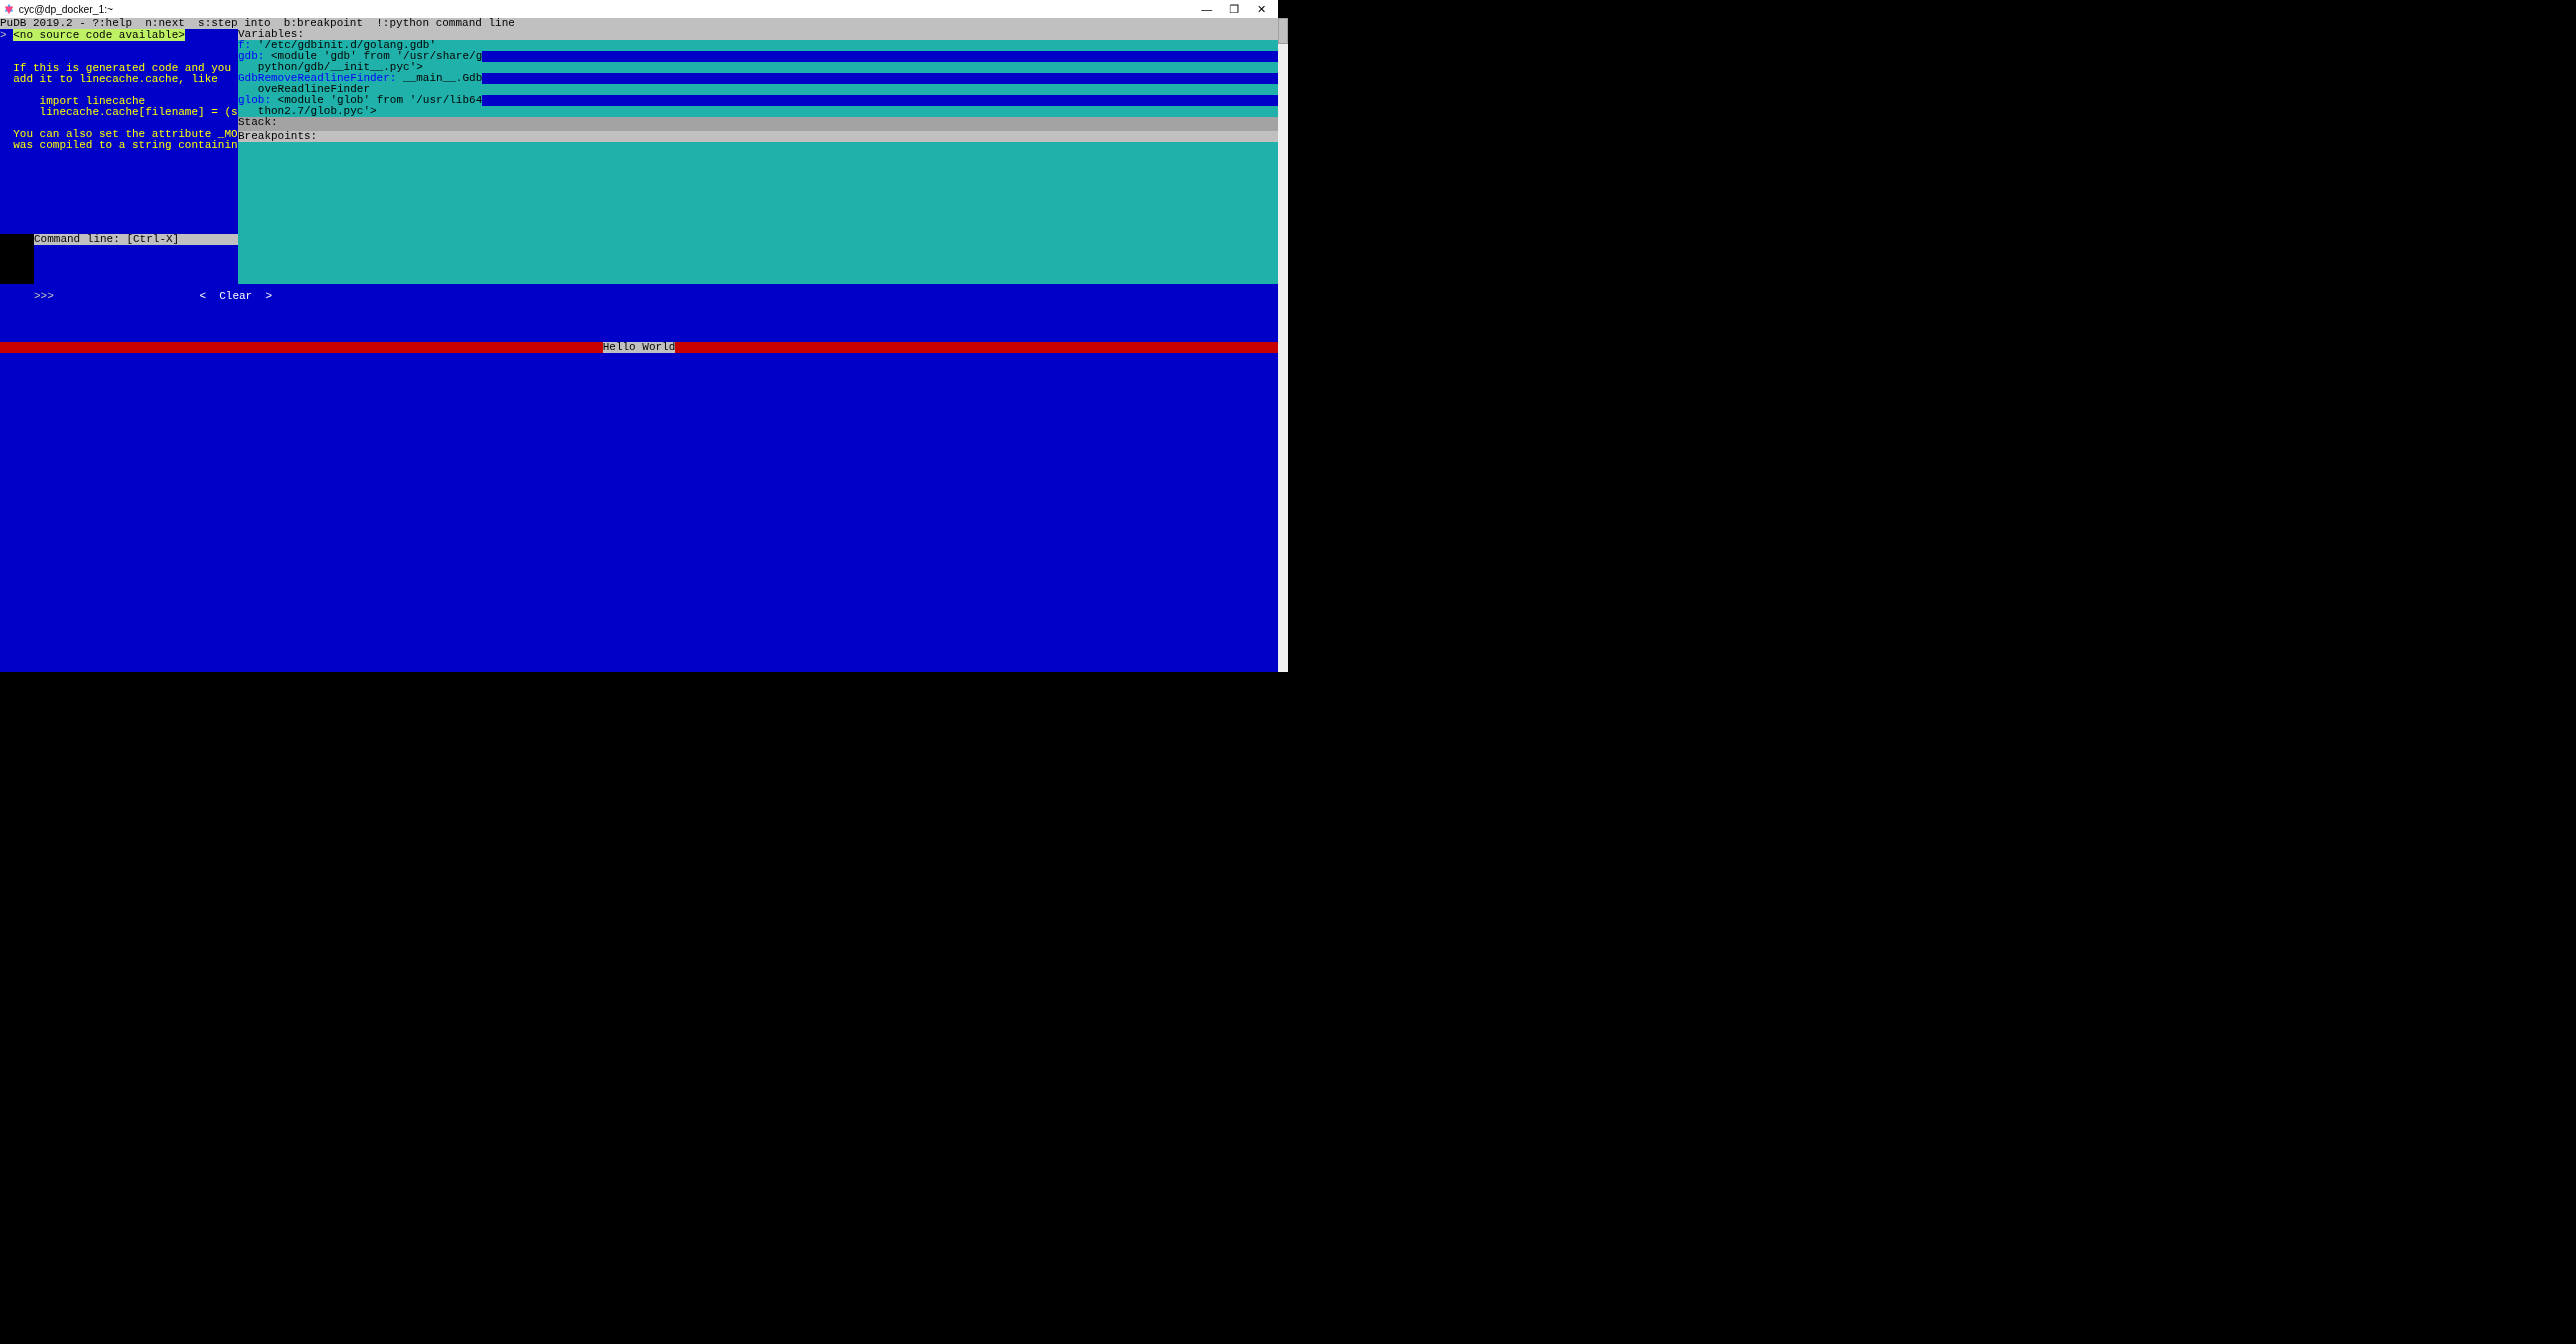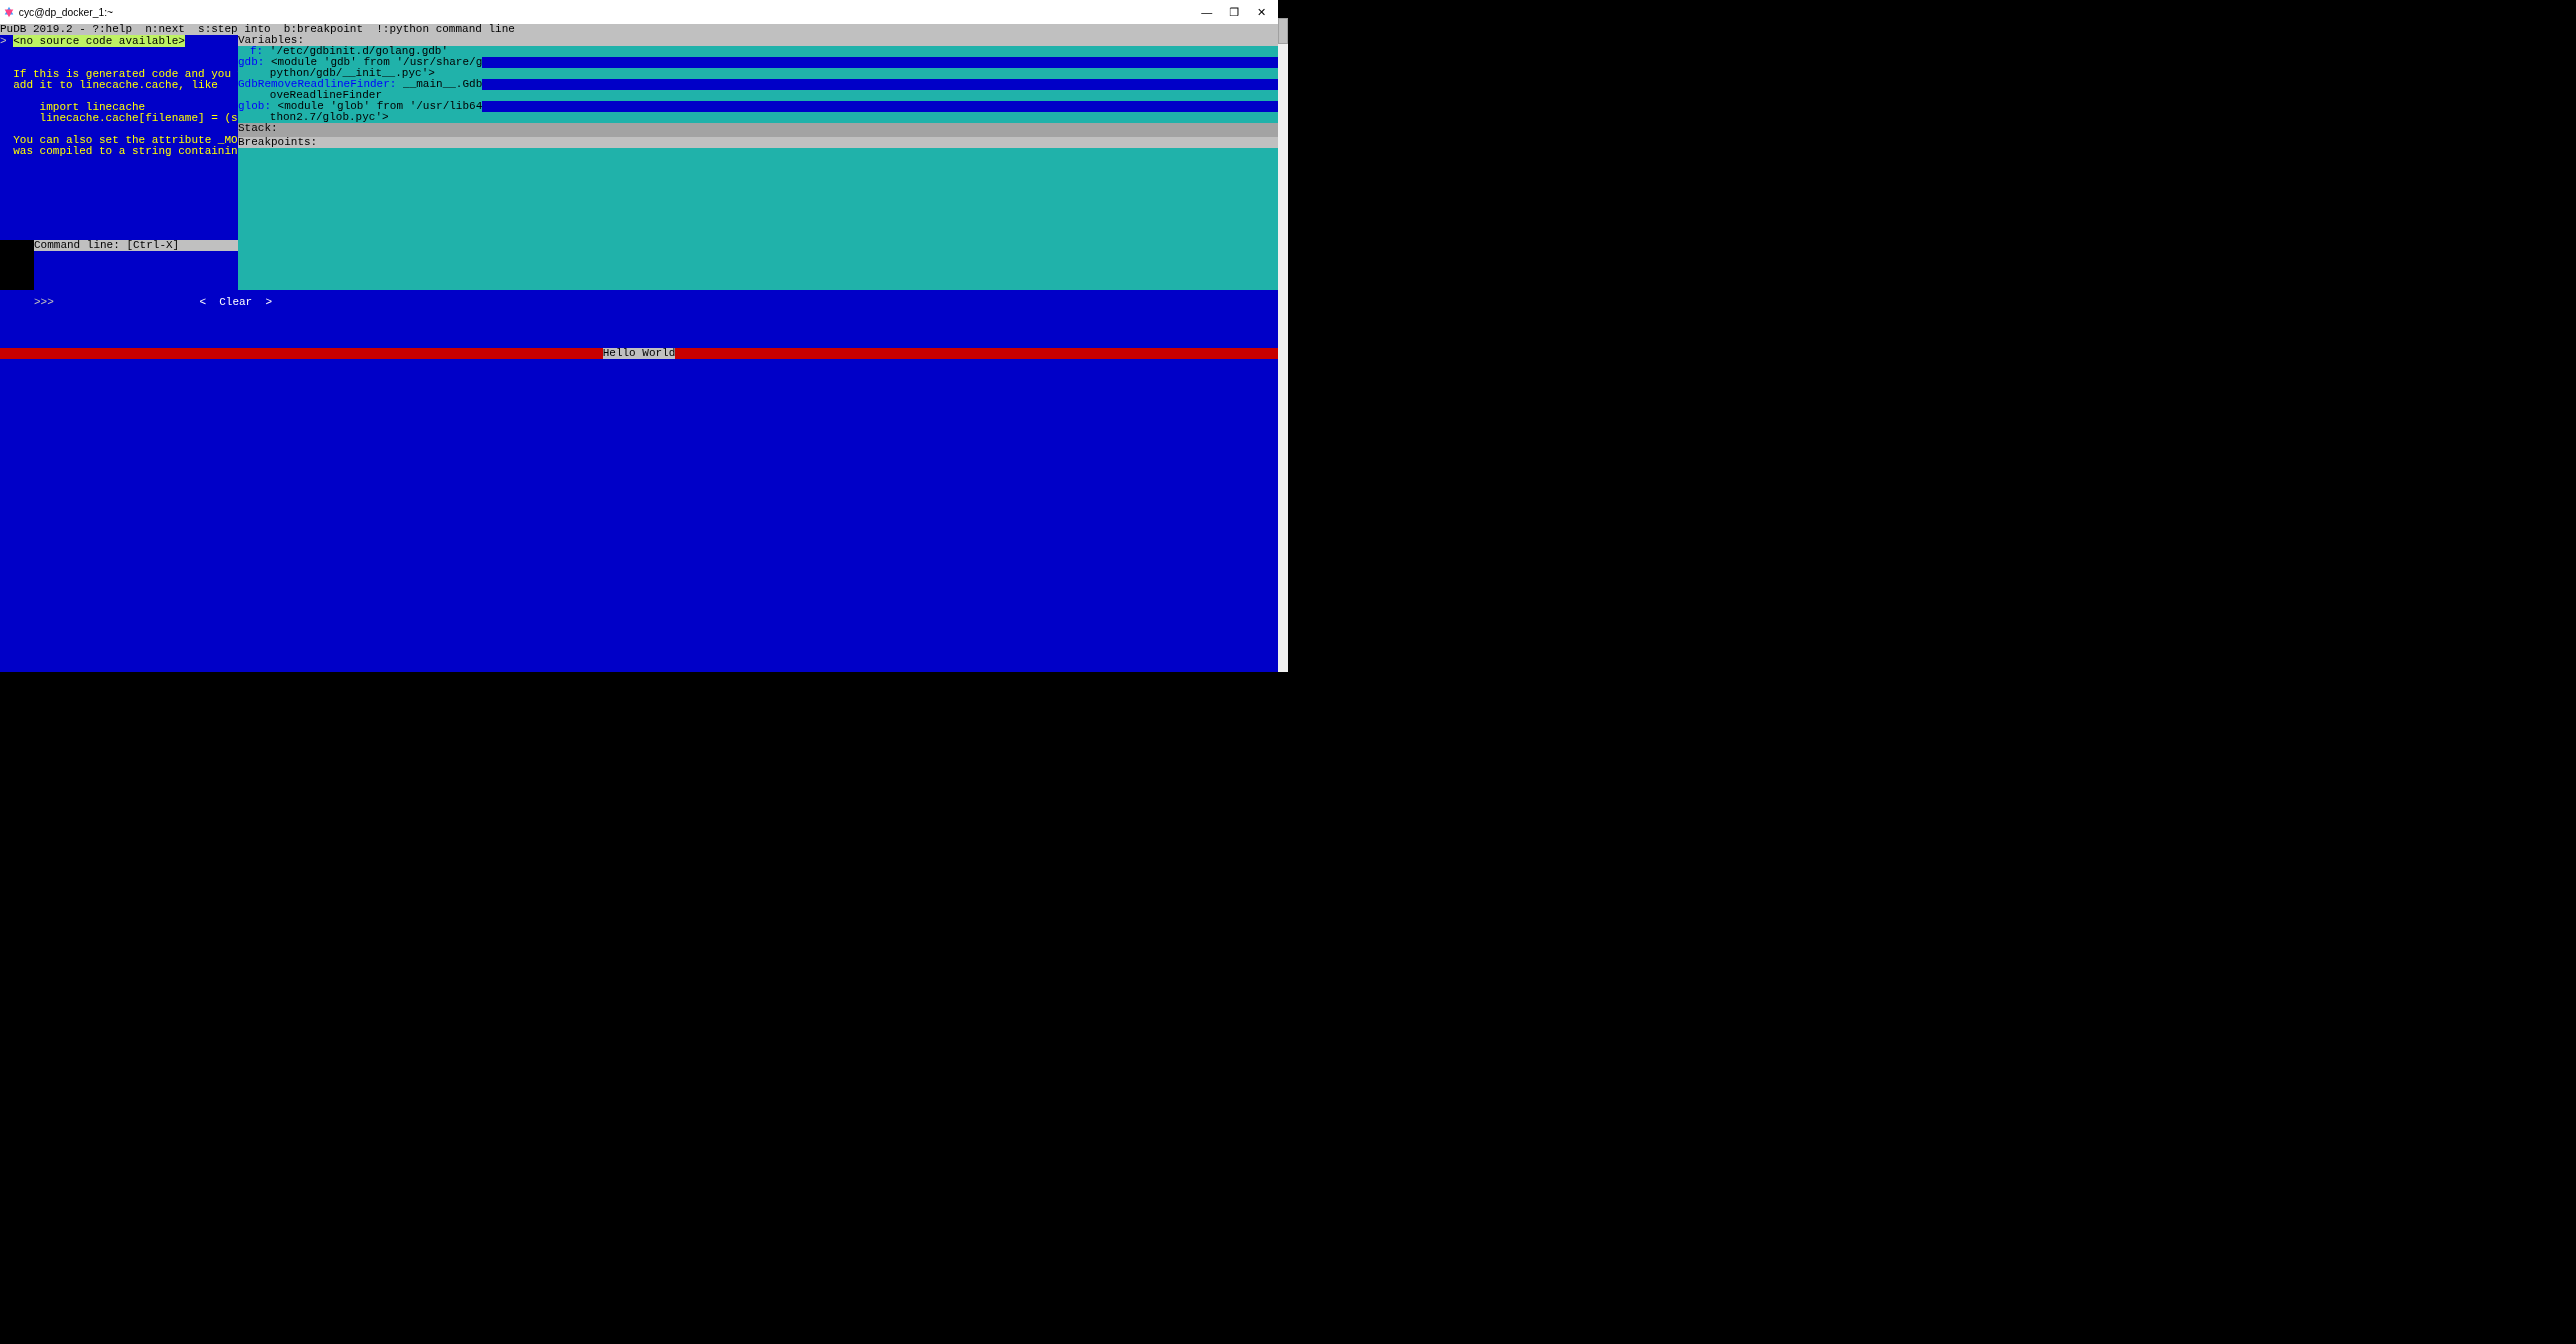--- a/index.html
+++ b/index.html
@@ -5,21 +5,21 @@
 * { margin: 0; padding: 0; box-sizing: border-box; }
 body {
   font-family: 'Consolas', 'Courier New', monospace;
   font-size: 11px;
   background: #000;
   overflow: hidden;
   width: 1288px;
   height: 672px;
 }
 .titlebar {
-  height: 24px;
+  height: 18px;
   background: #fff;
   display: flex;
   align-items: center;
   padding: 0 3.4px;
   justify-content: space-between;
 }
 .titlebar-left { display: flex; align-items: center; gap: 3.4px; }
 .titlebar-icon {
   width: 12px; height: 12px;
   display: inline-block;
@@ -82,21 +82,21 @@
 }
 .var-row .vleft {
   width: 244px;
   white-space: pre;
   overflow: hidden;
 }
 .var-row .vright {
   flex: 1;
   background: #0000c8;
 }
-.var-row.full .vleft { width: 100%; padding-left: 12px; }
+.var-row.full .vleft { width: 100%; }
 .var-name { color: #0000ff; }
 .var-val { color: #000; }
 .stack-header {
   background: #a3a3a3;
   color: #000;
   height: 14px;
   line-height: 11px;
 }
 .stack-body {
   background: #20b2aa;

